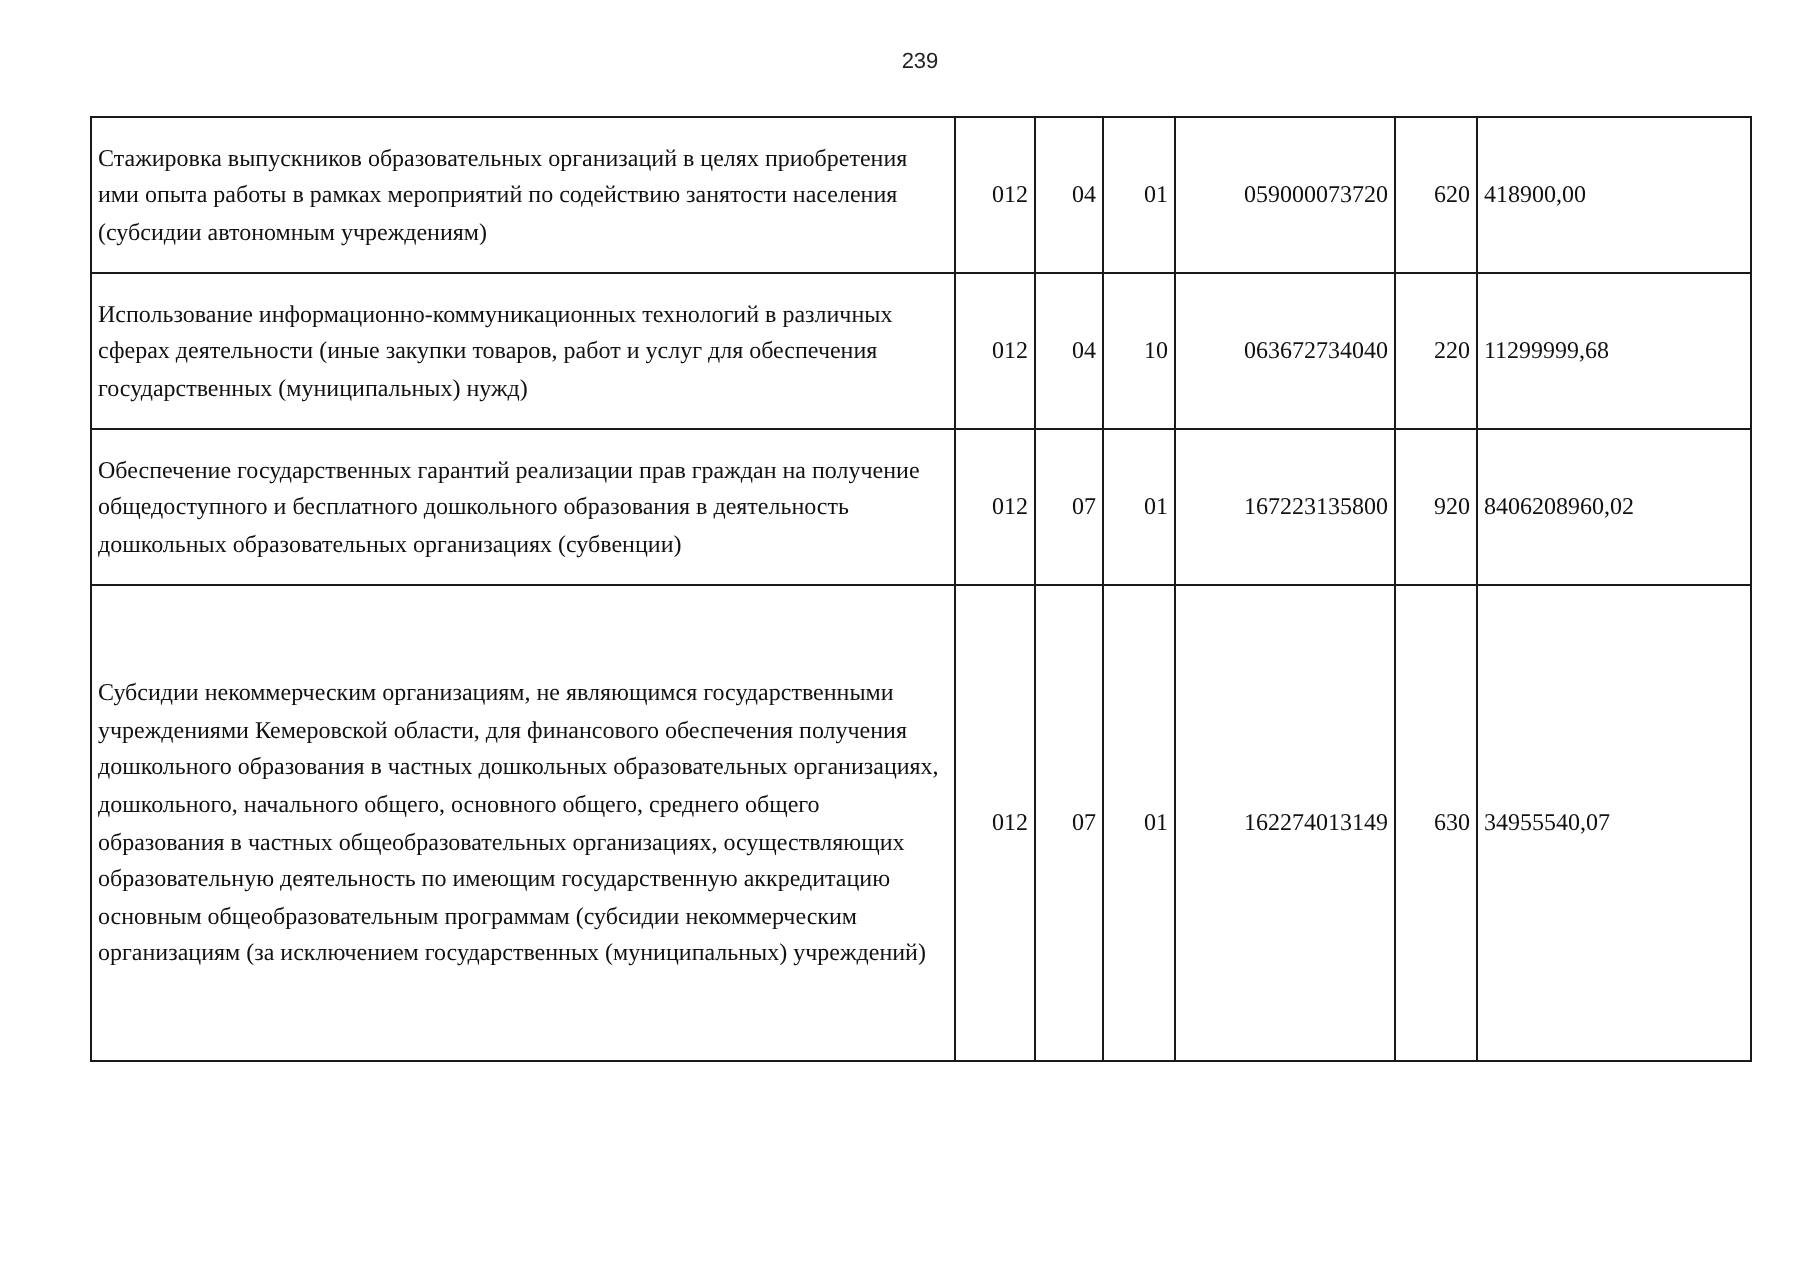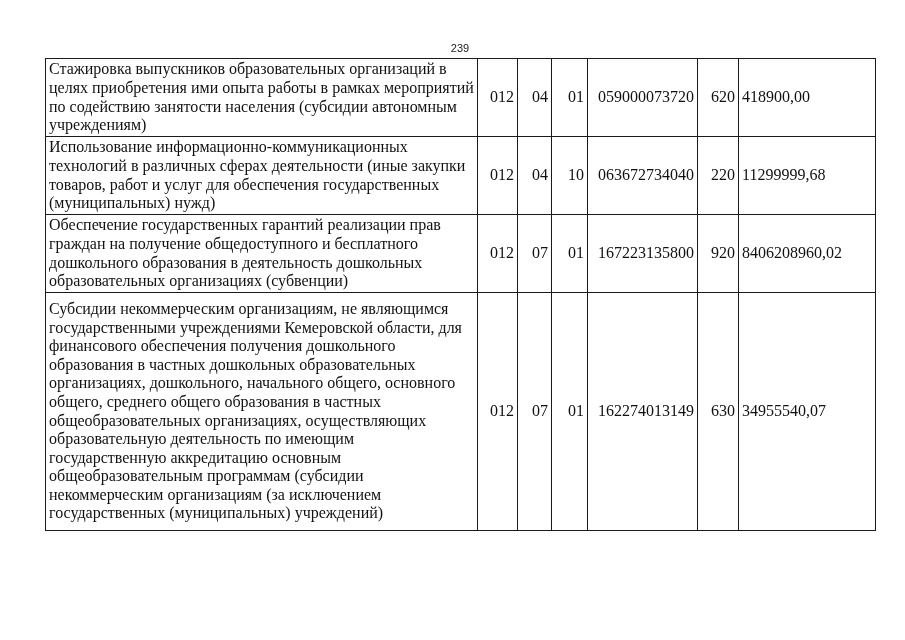--- a/index.html
+++ b/index.html
@@ -10,39 +10,39 @@
     body {
       width: 905px;
       height: 640px;
       position: relative;
       overflow: hidden;
       font-family: "Liberation Serif", serif;
       color: #111111;
     }
     .page-number {
       position: absolute;
-      top: 42px;
+      top: 25px;
       left: 440px;
       width: 40px;
       text-align: center;
       font-family: "Liberation Sans", sans-serif;
       font-size: 11px;
       color: #222;
     }
     table.budget {
       position: absolute;
       top: 58px;
       left: 45px;
       border-collapse: collapse;
       table-layout: fixed;
       width: 830px;
     }
     table.budget td {
       border: 1.3px solid #1a1a1a;
-      font-size: 16px;
+      font-size: 12px;
       line-height: 18.6px;
       vertical-align: middle;
       padding: 0 3px;
     }
     td.desc {
       text-align: left;
       vertical-align: top;
       padding-top: 1px;
       padding-left: 3px;
       padding-right: 2px;

